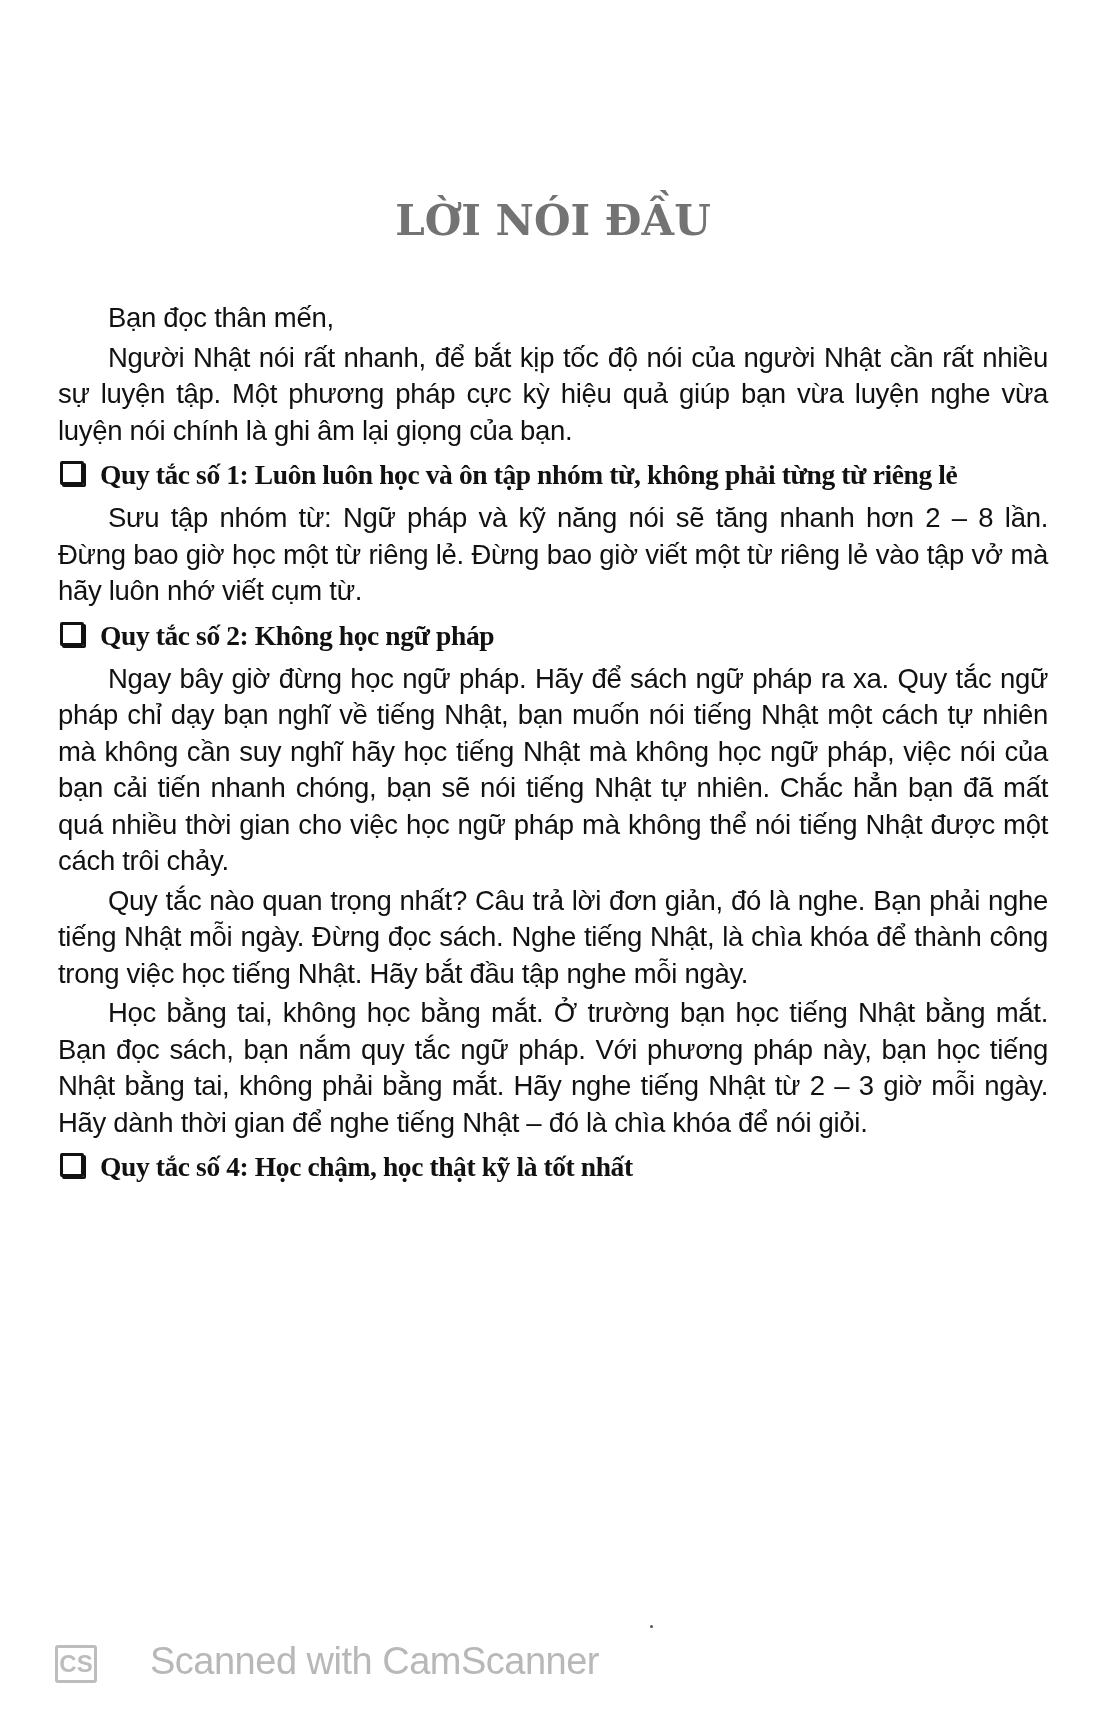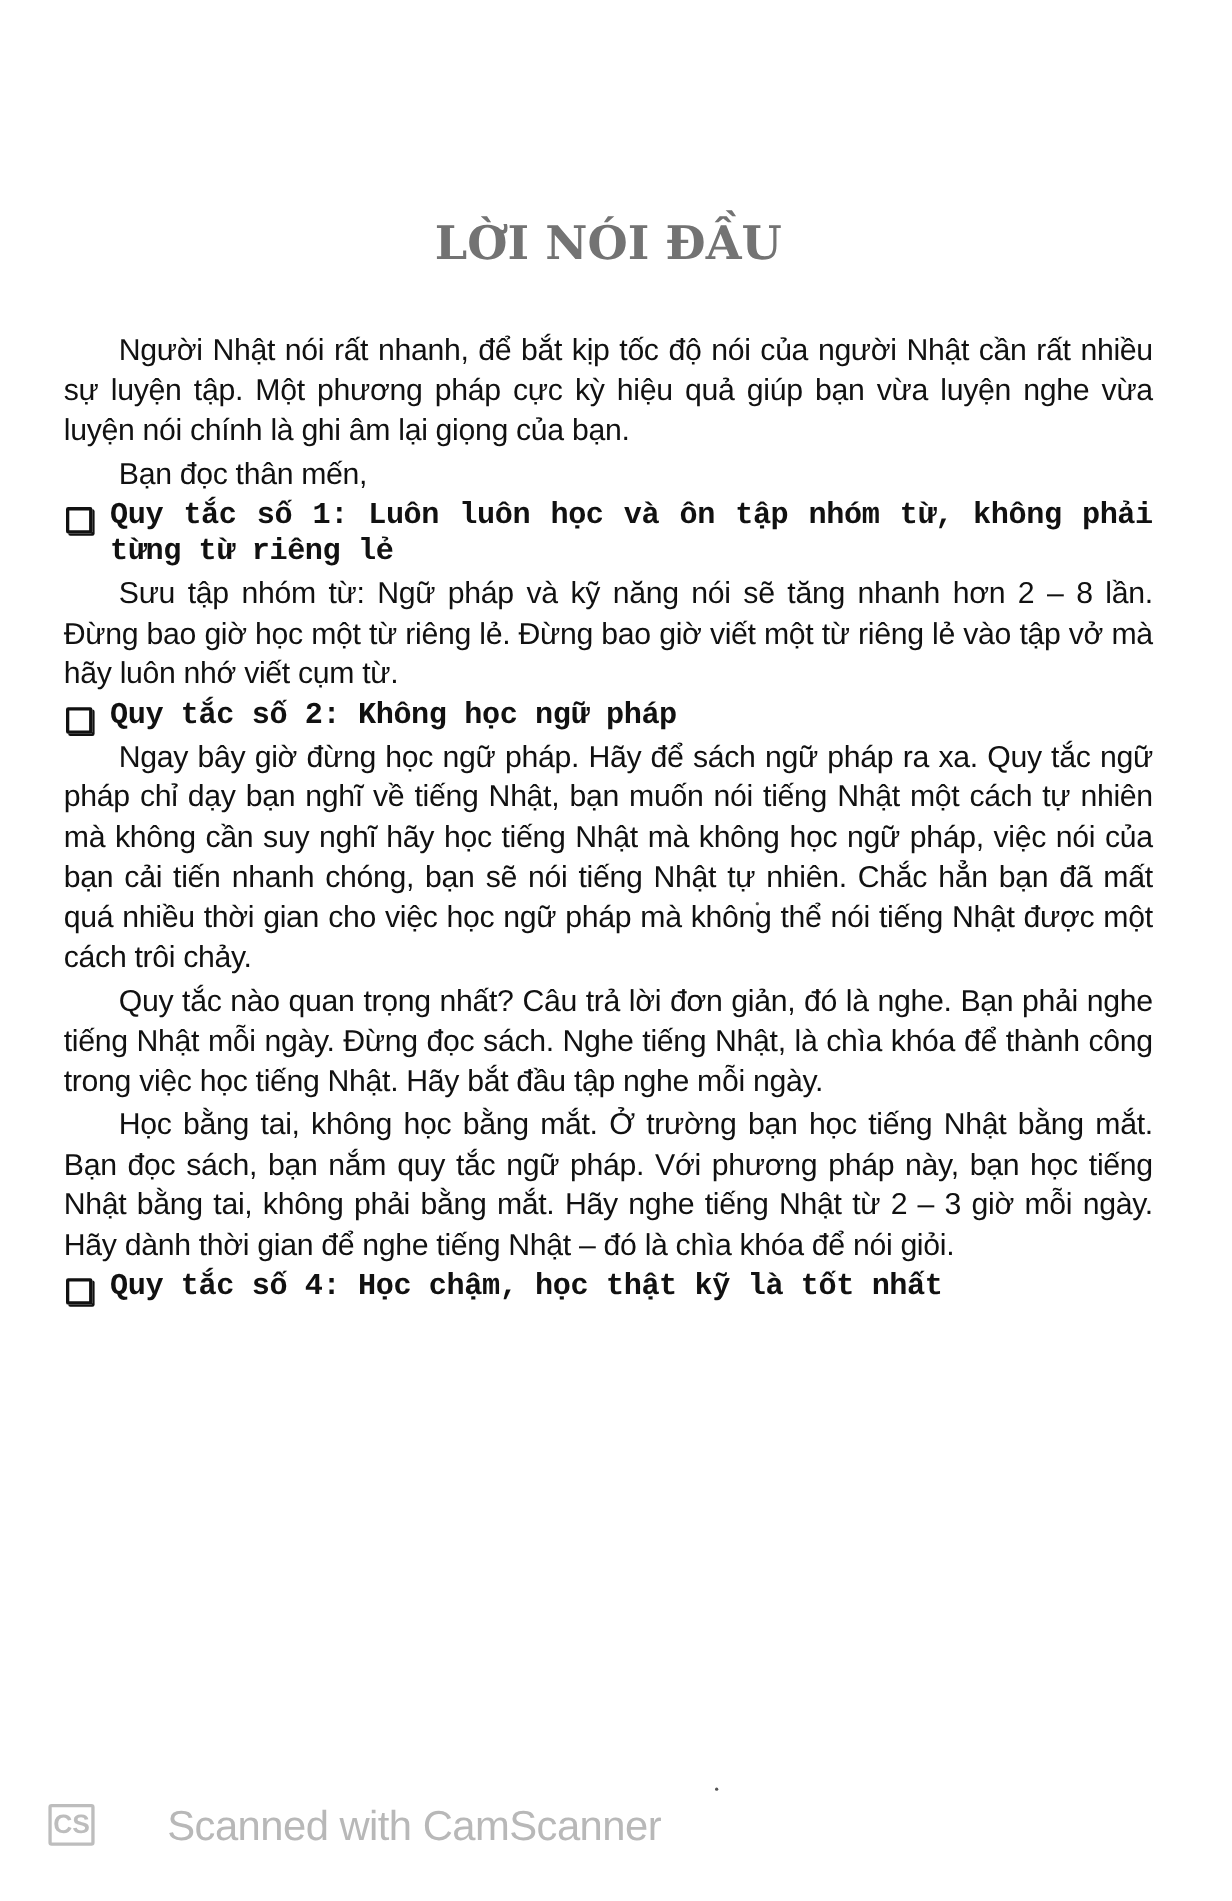--- a/index.html
+++ b/index.html
@@ -58,36 +58,35 @@
     .rule .box {
       flex: 0 0 auto;
       width: 18px;
       height: 18px;
       border: 3px solid #111;
       border-radius: 2px;
       box-shadow: 2px 2px 0 #111;
       margin: 9px 16px 0 2px;
     }
     .rule .heading {
-      font-family: Liberation Mono, monospace;
+      font-family: Liberation Serif, serif;
       font-weight: bold;
       font-size: 27.5px;
-      line-height: 33px;
+      line-height: 45px;
       letter-spacing: -0.4px;
       text-align: justify;
       flex: 1 1 auto;
     }
     .footer {
       position: absolute;
-      left: 44px;
+      left: 55px;
       top: 1640px;
       display: flex;
-      align-items: flex-start;
+      align-items: flex-end;
       color: #b5b5b5;
-      gap: 13px;
     }
     .cs-logo {
       width: 42px;
       height: 38px;
       border: 3px solid #bdbdbd;
       border-radius: 3px;
       display: flex;
       align-items: center;
       justify-content: center;
       font-family: "Liberation Sans", sans-serif;
@@ -112,22 +111,22 @@
       border-radius: 50%;
     }
   </style>
 </head>
 <body>
 
 <div class="page">
   <div class="title">LỜI NÓI ĐẦU</div>
 
   <div class="body-text">
+    <p class="para">Bạn đọc thân mến,</p>
     <p class="para">Người Nhật nói rất nhanh, để bắt kịp tốc độ nói của người Nhật cần rất nhiều sự luyện tập. Một phương pháp cực kỳ hiệu quả giúp bạn vừa luyện nghe vừa luyện nói chính là ghi âm lại giọng của bạn.</p>
-    <p class="para">Bạn đọc thân mến,</p>
 
     <div class="rule">
       <span class="box"></span>
       <span class="heading">Quy tắc số 1: Luôn luôn học và ôn tập nhóm từ, không phải từng từ riêng lẻ</span>
     </div>
     <p class="para">Sưu tập nhóm từ: Ngữ pháp và kỹ năng nói sẽ tăng nhanh hơn 2 – 8 lần. Đừng bao giờ học một từ riêng lẻ. Đừng bao giờ viết một từ riêng lẻ vào tập vở mà hãy luôn nhớ viết cụm từ.</p>
 
     <div class="rule">
       <span class="box"></span>
       <span class="heading">Quy tắc số 2: Không học ngữ pháp</span>

